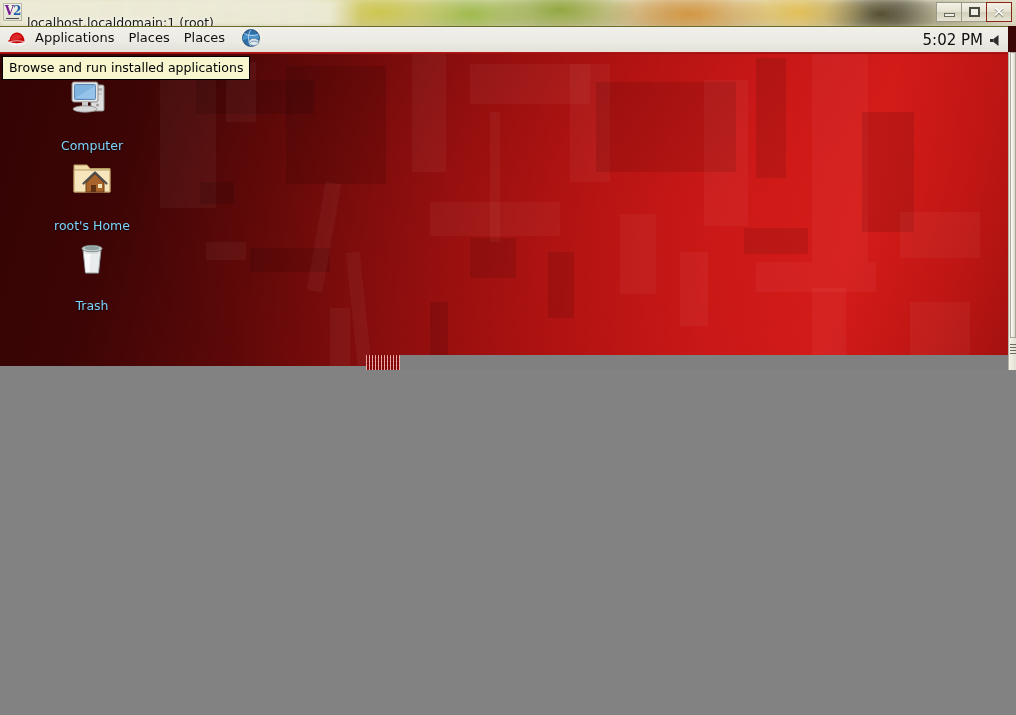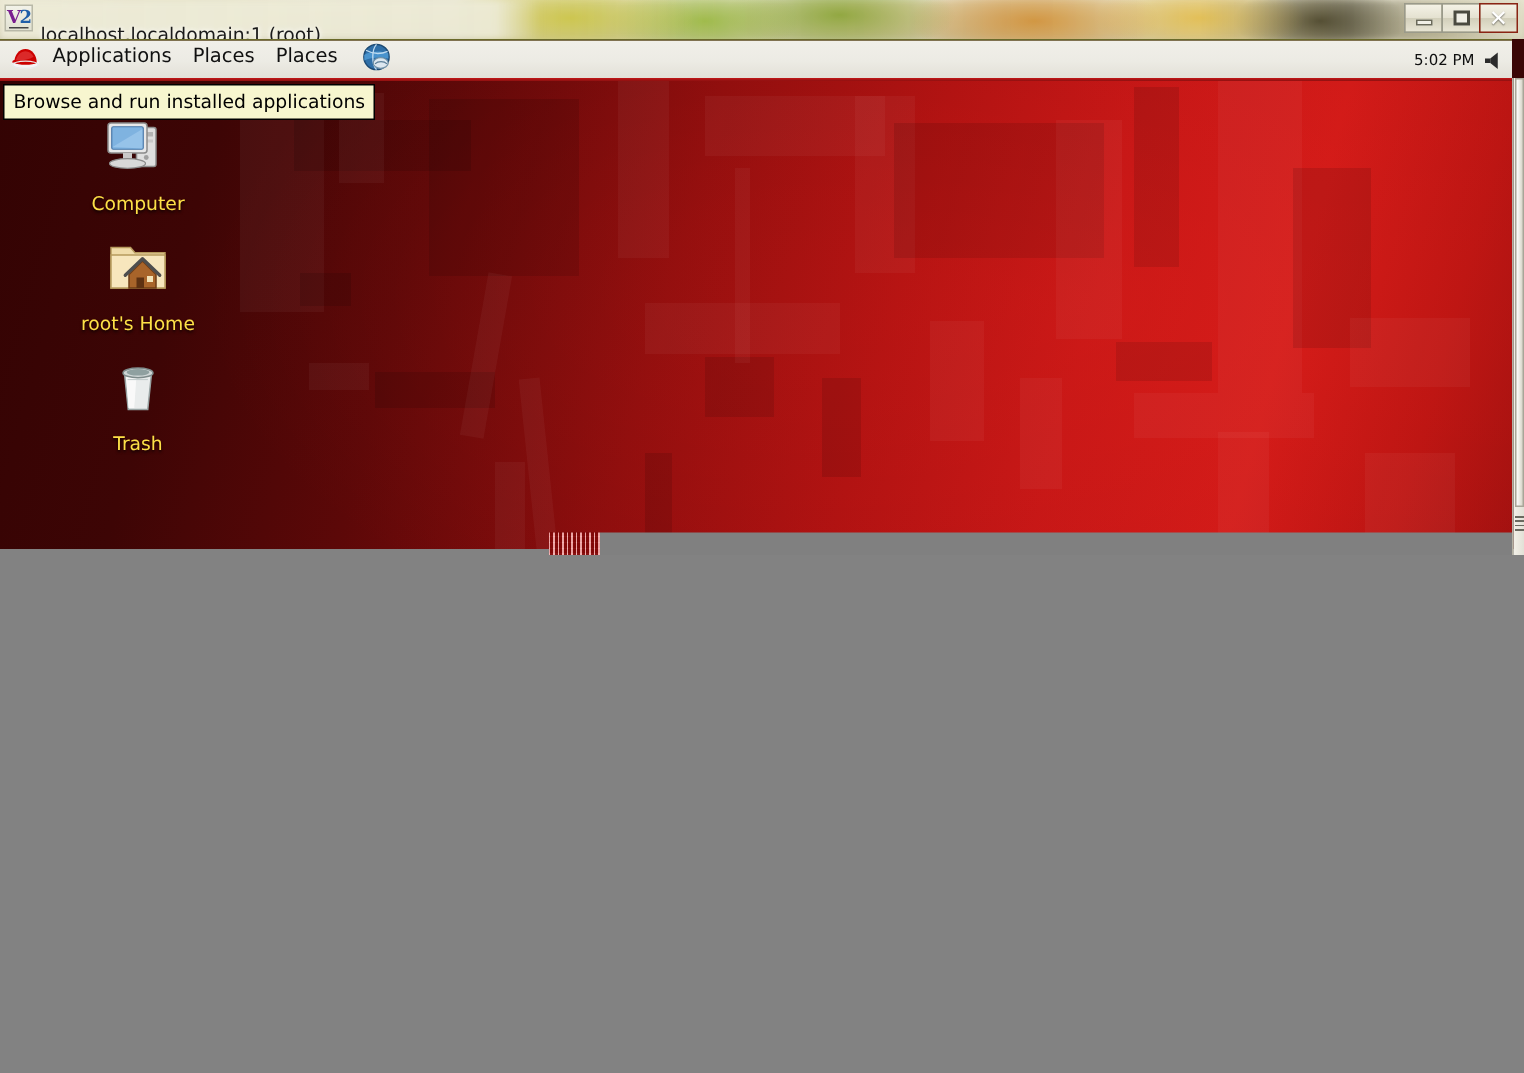--- a/index.html
+++ b/index.html
@@ -187,21 +187,21 @@
   }
   #panel-right {
     position: absolute;
     right: 0; top: 0;
     height: 26px;
     display: flex;
     align-items: center;
     padding-right: 4px;
   }
   #clock {
-    font-size: 10px;
+    font-size: 15px;
     color: #101010;
     white-space: nowrap;
   }
   #volume-icon {
     margin-left: 6px;
     margin-right: 2px;
     width: 13px; height: 15px;
     position: relative;
   }
 
@@ -251,23 +251,23 @@
     z-index: 15;
     cursor: default;
   }
   .desktop-icon .glyph {
     height: 46px;
     display: flex;
     align-items: flex-end;
     justify-content: center;
   }
   .desktop-icon .label {
-    margin-top: 8px;
+    margin-top: 18px;
     font-size: 12.5px;
-    color: #fde047;
+    color: #7dd3fc;
     text-shadow: 0 1px 2px rgba(0,0,0,0.85);
     white-space: nowrap;
   }
 
   
   #render-artifact {
     position: absolute;
     left: 366px; top: 329px;
     width: 34px; height: 15px;
     z-index: 18;

